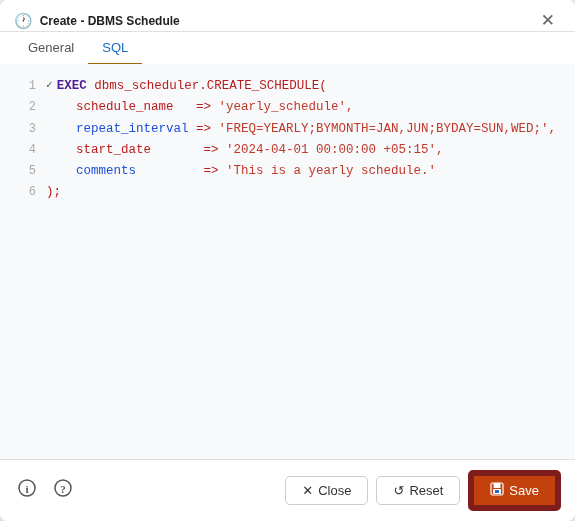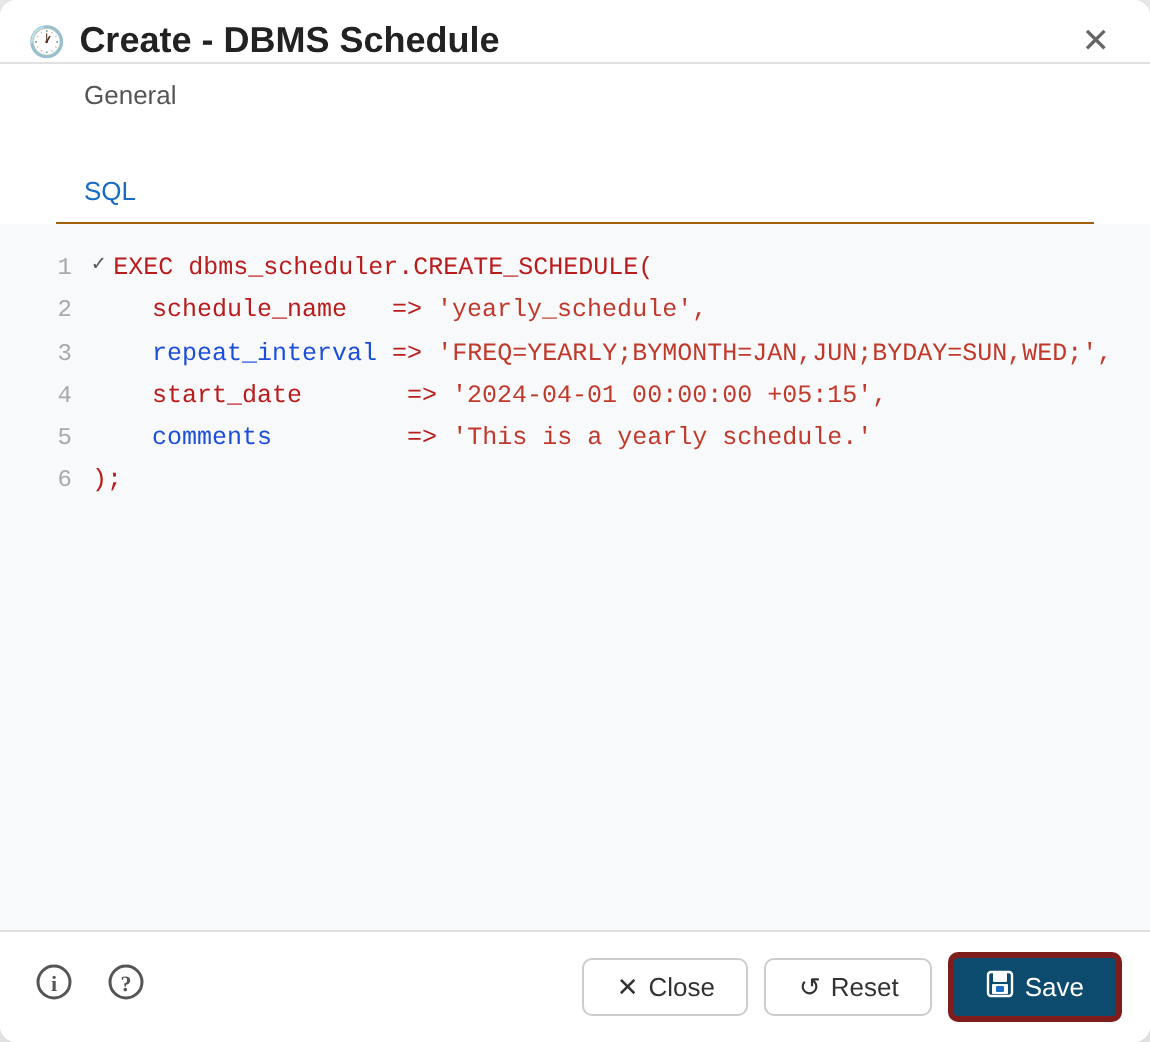--- a/index.html
+++ b/index.html
@@ -33,40 +33,39 @@
     .dialog-title-area {
       display: flex;
       align-items: center;
       gap: 7px;
     }
     .dialog-title-icon {
       color: #555;
       font-size: 15px;
     }
     .dialog-title {
-      font-size: 18px;
+      font-size: 12px;
       font-weight: 600;
       color: #222;
     }
     .close-btn {
       background: none;
       border: none;
       font-size: 17px;
       color: #666;
       cursor: pointer;
       padding: 2px 6px;
       border-radius: 4px;
       line-height: 1;
     }
     .tabs {
       display: flex;
-      gap: 16px;
-      padding: 0 28px;
+      gap: 0;
+      padding: 0 14px;
       margin-top: 0;
-      flex-direction: column;
     }
     .tab {
       padding: 8px 14px;
       font-size: 13px;
       color: #555;
       cursor: pointer;
       border-bottom: 2px solid transparent;
       margin-bottom: -1px;
       user-select: none;
     }
@@ -103,21 +102,21 @@
     .chevron {
       color: #555;
       margin-right: 4px;
       font-size: 11px;
     }
     .code-content {
       flex: 1;
       white-space: pre-wrap;
       word-break: break-all;
     }
-    .kw-exec { color: #b91c1c; font-weight: 400; margin-top: 20px; }
+    .kw-exec { color: #4c1d95; font-weight: 700; margin-top: 20px; }
     .kw-func { color: #b91c1c; }
     .kw-field { color: #1d4ed8; }
     .kw-string { color: #c0392b; text-align: right; }
     .dialog-footer {
       display: flex;
       align-items: center;
       justify-content: space-between;
       padding: 10px 14px;
       border-top: 1px solid #e0e0e0;
       background: #fff;
@@ -148,23 +147,23 @@
       padding: 6px 16px;
       border-radius: 5px;
       font-size: 13px;
       font-weight: 500;
       cursor: pointer;
       border: 1px solid #ccc;
       background: #fff;
       color: #333;
     }
     .btn-primary {
-      background: #0c4a6e;
+      background: #c2410c;
       color: #fff;
-      border: 3px solid #7f1d1d;
+      border: 6px solid #7f1d1d;
     }
     .btn-icon { font-size: 13px; }
   </style>
 </head>
 <body>
 
 <div class="dialog">
 
   <div class="dialog-header">
     <div class="dialog-title-area">

